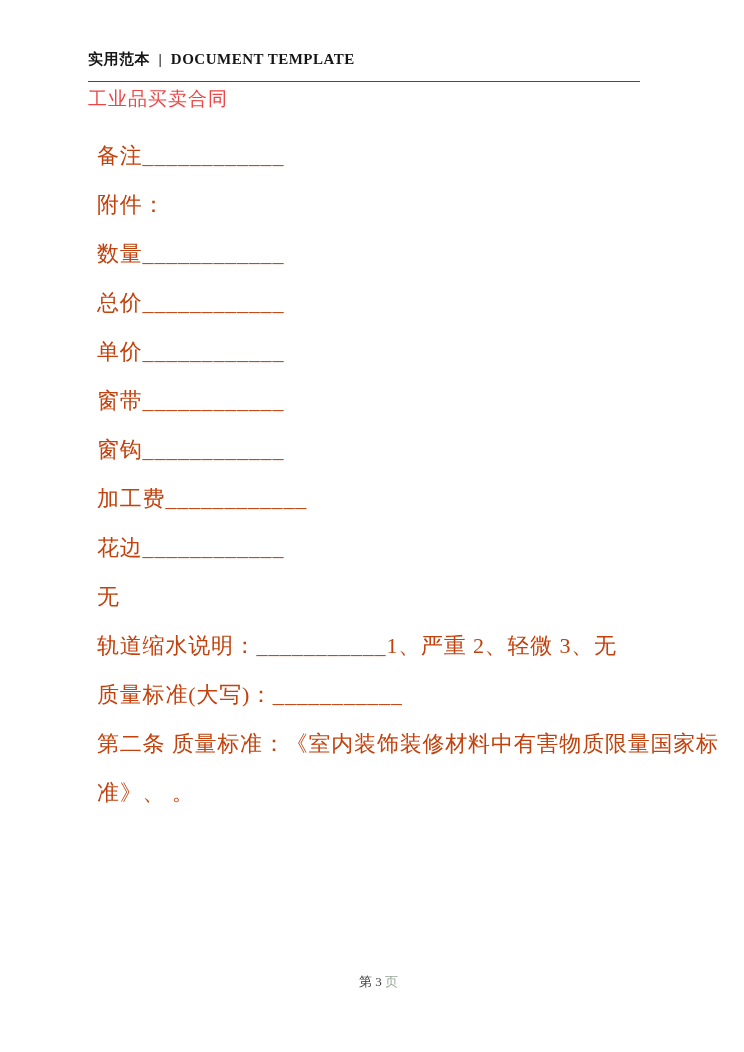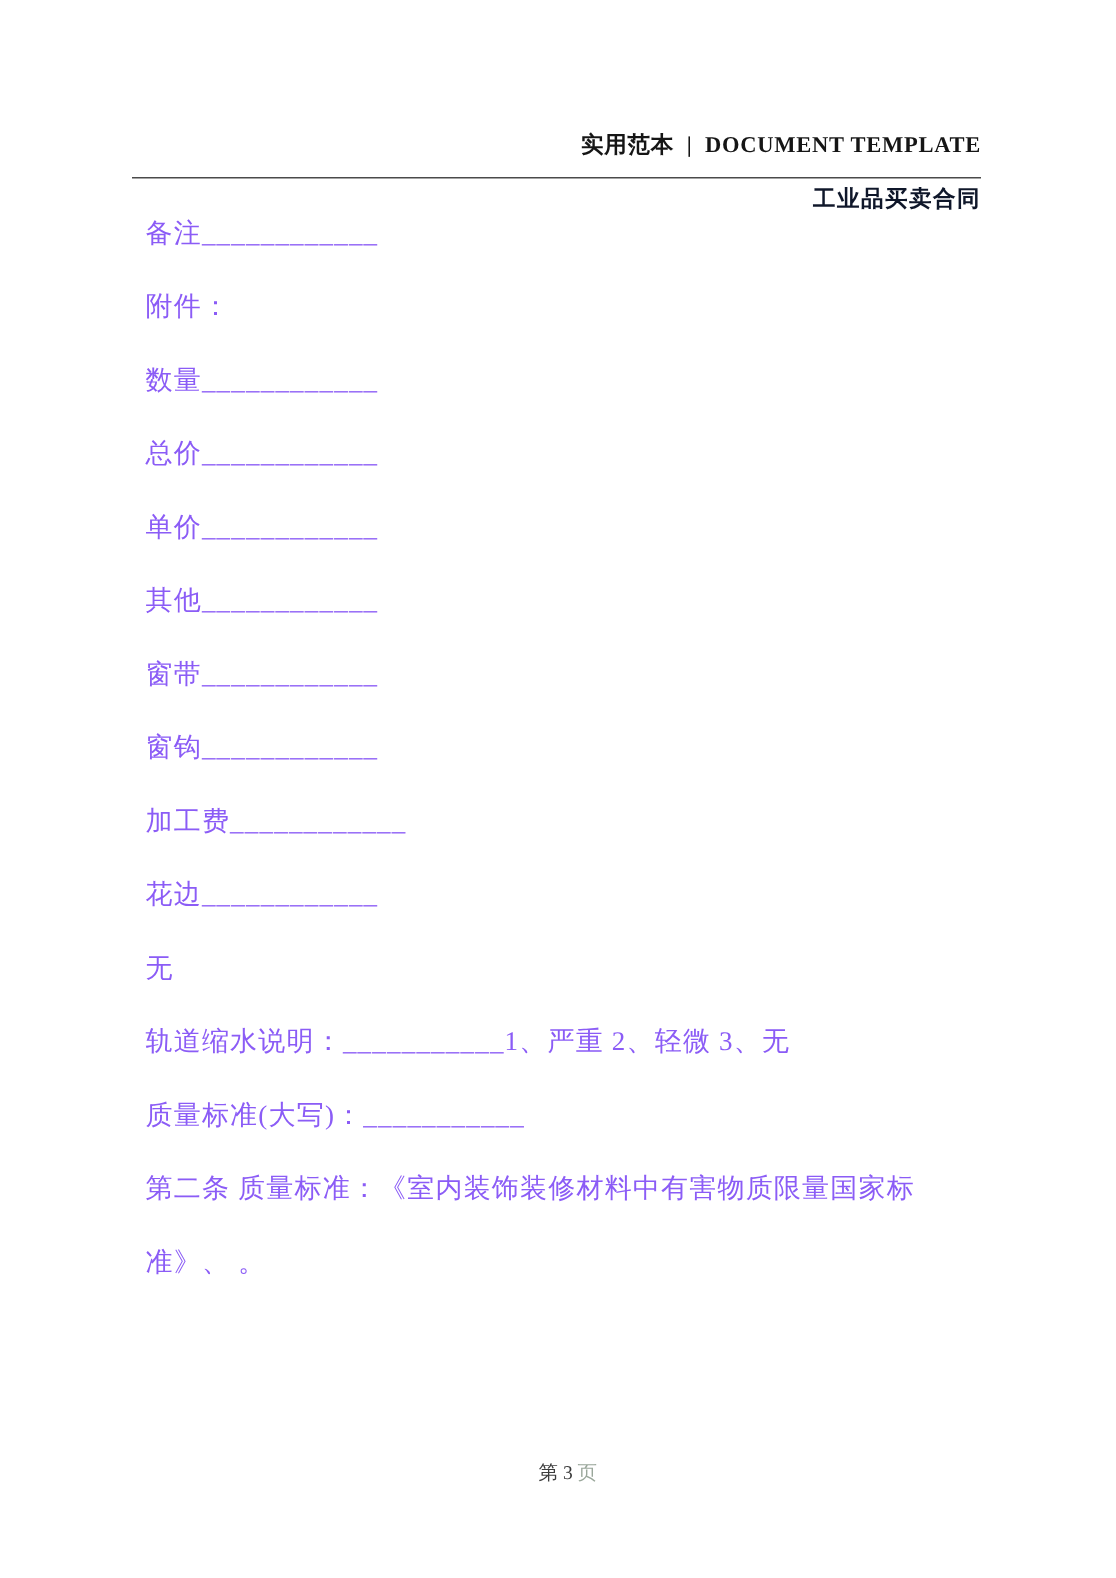--- a/index.html
+++ b/index.html
@@ -13,59 +13,58 @@
     height: 1052px;
     background: #ffffff;
     overflow: hidden;
     font-family: "Liberation Serif", "DejaVu Serif", serif;
     color: #2b2b2b;
   }
   .doc-header {
     position: absolute;
     top: 50px;
     left: 88px;
-    right: 90px;
-    text-align: right;
-    margin-top: 37px;
+    right: 104px;
+    text-align: left;
   }
   .brand-line {
     font-size: 15px;
     font-weight: bold;
     color: #151515;
     letter-spacing: 0.5px;
     white-space: pre;
     padding-bottom: 12px;
   }
   .header-rule {
     border: none;
     border-top: 1px solid #4a4a4a;
     margin: 0;
     height: 0;
   }
   .doc-title {
-    font-size: 15px;
-    font-weight: bold;
-    color: #0f172a;
+    font-size: 19px;
+    font-weight: normal;
+    color: #ef4444;
     letter-spacing: 1px;
     padding-top: 4px;
     white-space: pre;
   }
   .doc-body {
     position: absolute;
     top: 131px;
     left: 97px;
     right: 70px;
   }
   .doc-line {
     height: 49px;
     line-height: 49px;
-    font-size: 18px;
+    font-size: 22px;
     letter-spacing: 0.8px;
     white-space: pre;
-    color: #8b5cf6;
+    color: #c2410c;
   }
   .doc-footer {
     position: absolute;
     top: 957px;
     left: 0;
     right: 0;
     text-align: center;
     font-size: 13px;
     white-space: pre;
   }
@@ -82,21 +81,20 @@
     <hr class="header-rule">
     <div class="doc-title">工业品买卖合同</div>
   </div>
 
   <div class="doc-body">
       <div class="doc-line">备注____________</div>
       <div class="doc-line">附件：</div>
       <div class="doc-line">数量____________</div>
       <div class="doc-line">总价____________</div>
       <div class="doc-line">单价____________</div>
-      <div class="doc-line">其他____________</div>
       <div class="doc-line">窗带____________</div>
       <div class="doc-line">窗钩____________</div>
       <div class="doc-line">加工费____________</div>
       <div class="doc-line">花边____________</div>
       <div class="doc-line">无</div>
       <div class="doc-line">轨道缩水说明：___________1、严重 2、轻微 3、无</div>
       <div class="doc-line">质量标准(大写)：___________</div>
       <div class="doc-line">第二条 质量标准：《室内装饰装修材料中有害物质限量国家标</div>
       <div class="doc-line">准》、 。</div>
     </div>

